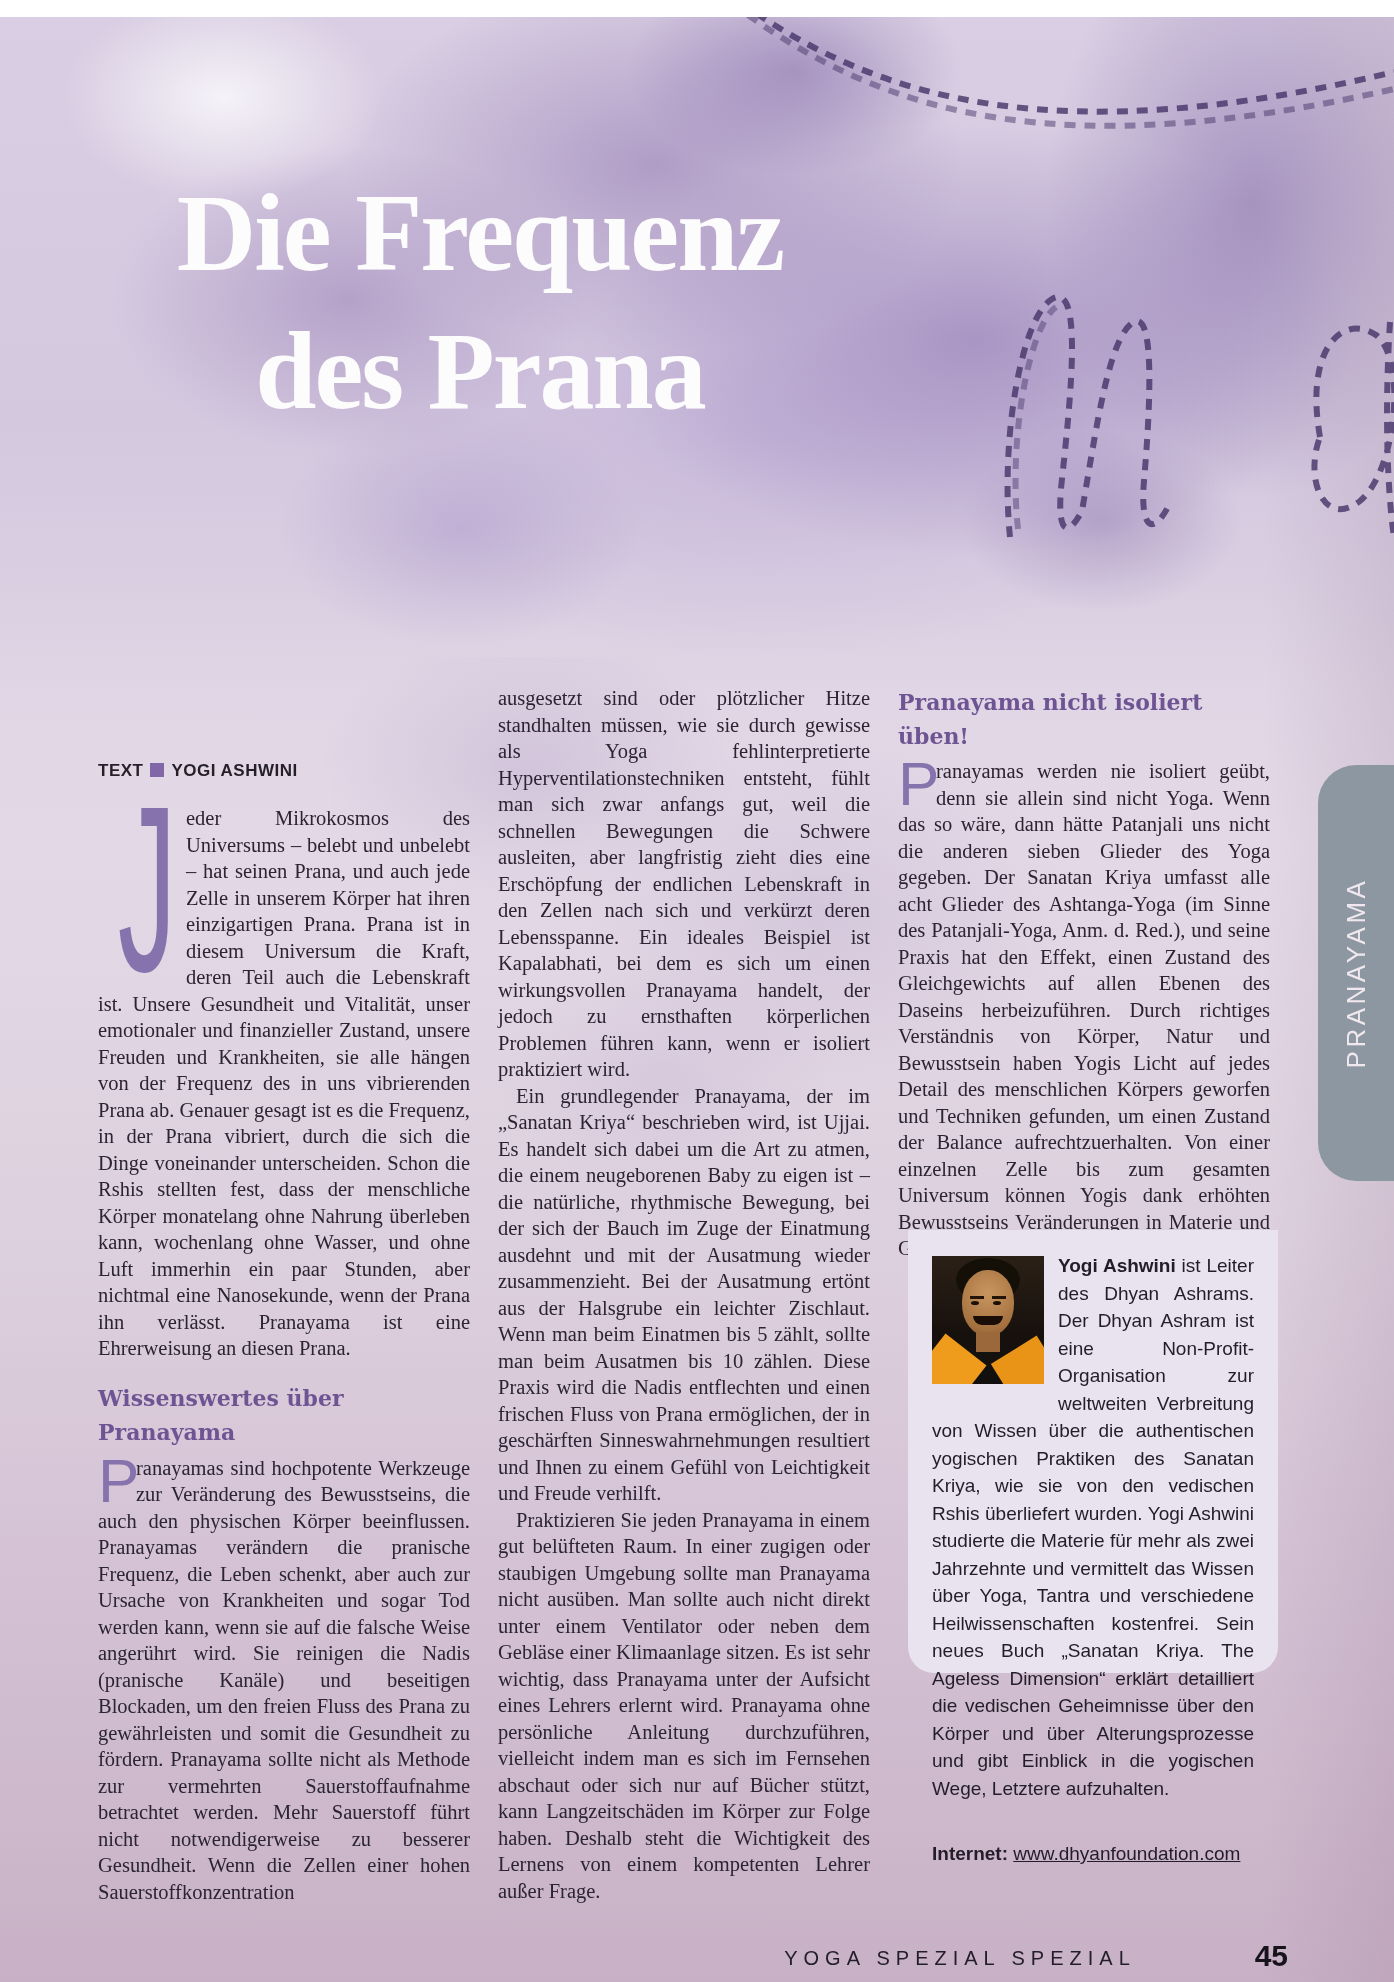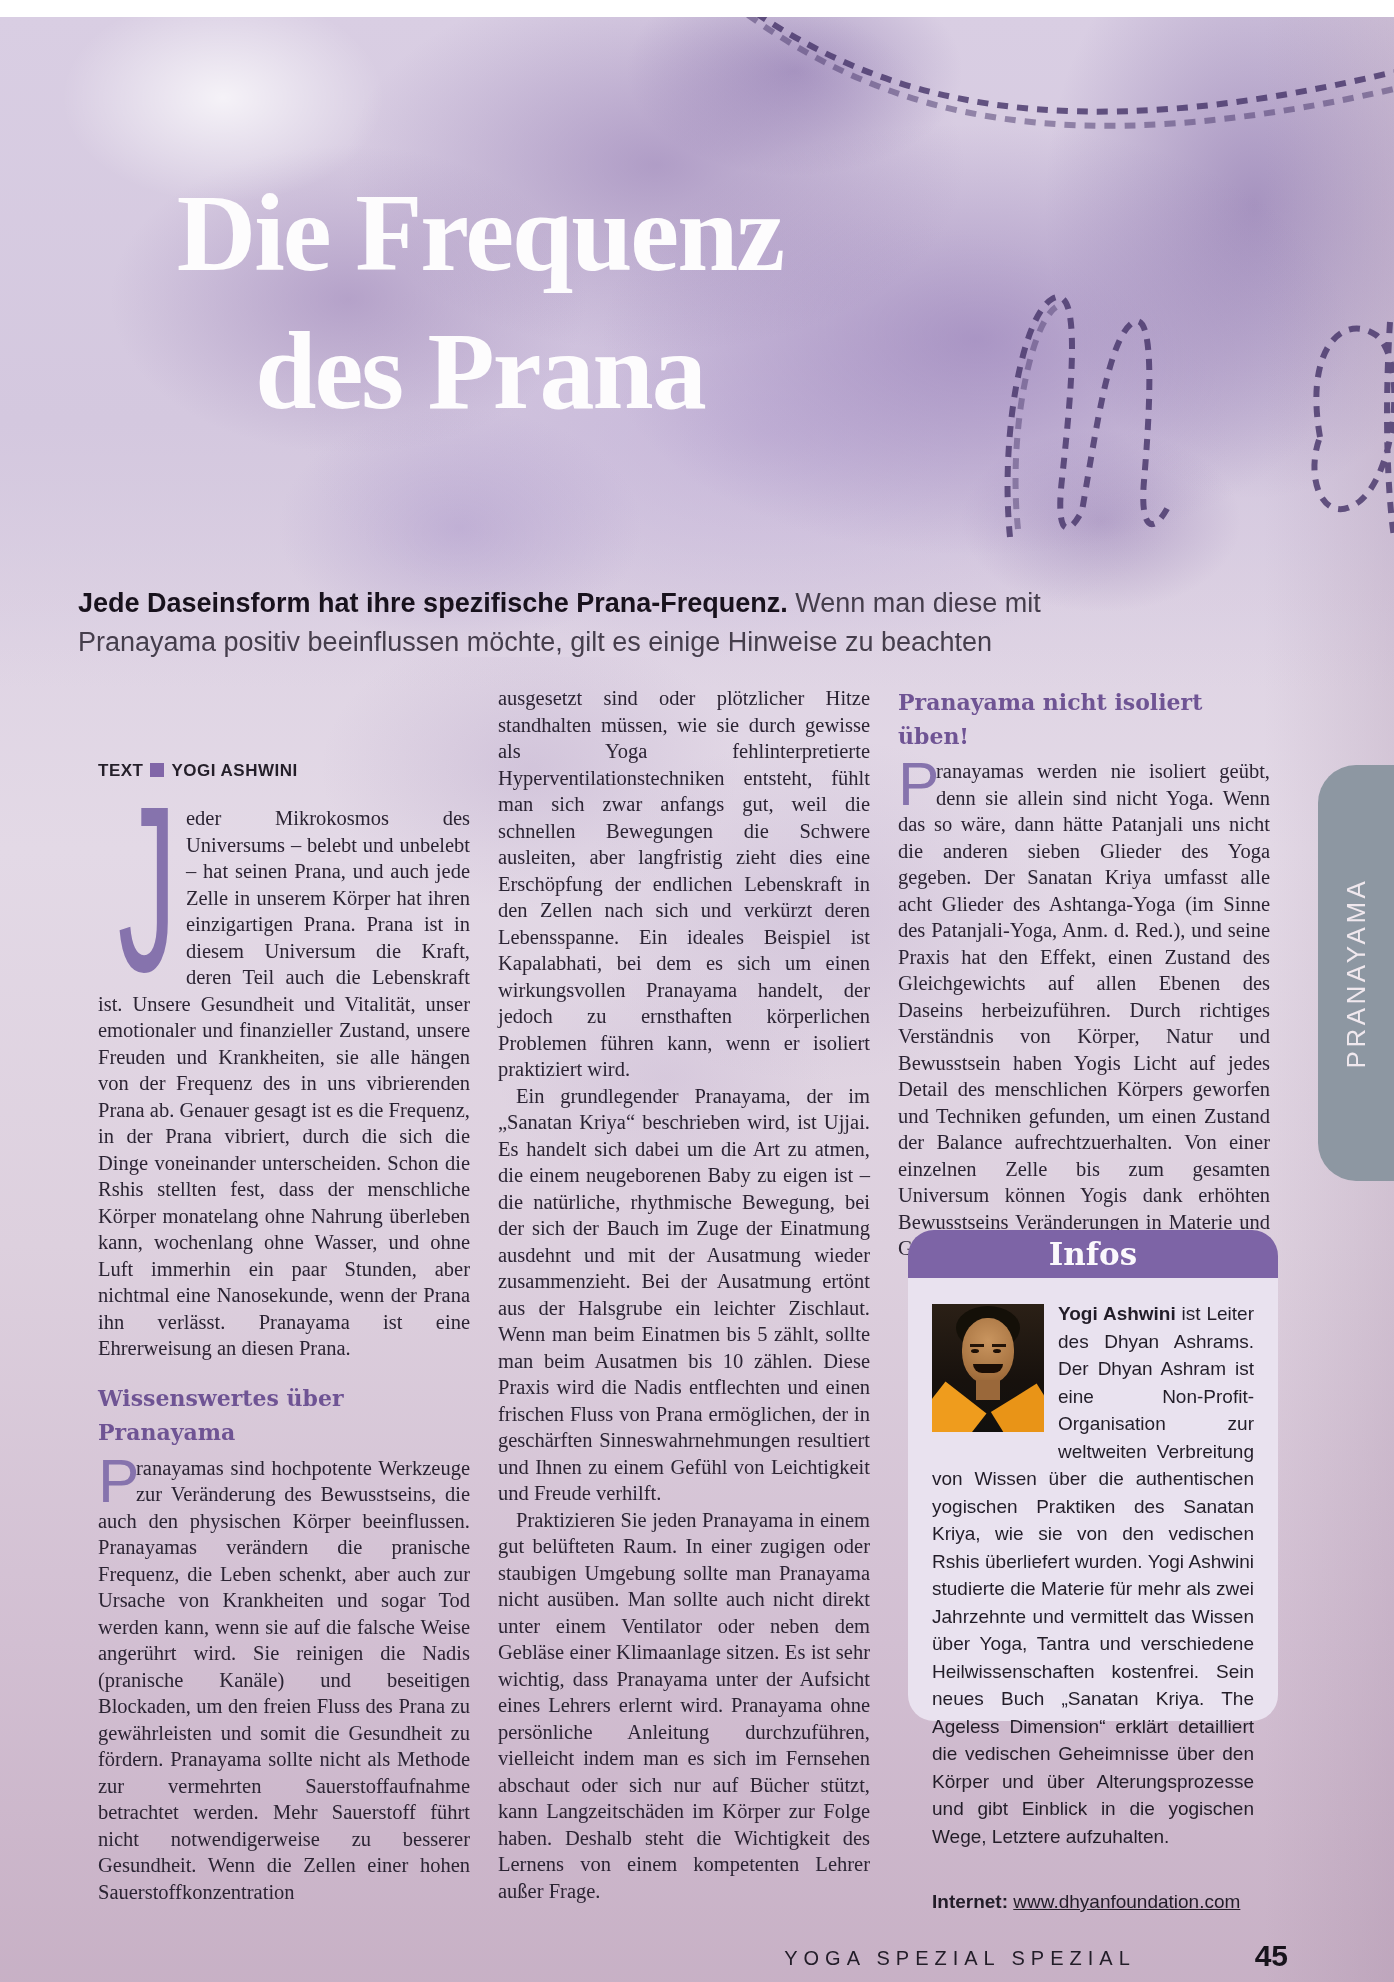--- a/index.html
+++ b/index.html
@@ -105,21 +105,20 @@
       <path d="M 620 420 C 604 330 644 296 676 318 C 706 340 698 452 660 484 C 624 512 604 462 620 420 M 690 305 C 684 400 688 480 694 520"></path>
       <path d="M 318 512 C 308 418 330 308 356 290" opacity="0.55"></path>
     </g>
   </svg>
 
   <div class="title">
     <div class="l1">Die Frequenz</div>
     <div class="l2">des Prana</div>
   </div>
 
-  <p class="lead"><b>Jede Daseinsform hat ihre spezifische Prana-Frequenz.</b><span class="rest"> Wenn man diese mit Pranayama positiv beeinflussen möchte, gilt es einige Hinweise zu beachten</span></p>
 
   <div class="col col1">
     <div class="byline">
       <span>TEXT</span><span class="sq"></span><span>YOGI ASHWINI</span>
     </div>
     <p class="body-p"><span class="dropcap-j">
           <i>J</i>
         </span><span>eder Mikrokosmos des Universums – belebt und unbelebt – hat seinen Prana, und auch jede Zelle in unserem Körper hat ihren einzigartigen Prana. Prana ist in diesem Universum die Kraft, deren Teil auch die Lebenskraft ist. Unsere Gesundheit und Vitalität, unser emotionaler und finanzieller Zustand, unsere Freuden und Krankheiten, sie alle hängen von der Frequenz des in uns vibrierenden Prana ab. Genauer gesagt ist es die Frequenz, in der Prana vibriert, durch die sich die Dinge voneinander unterscheiden. Schon die Rshis stellten fest, dass der menschliche Körper monatelang ohne Nahrung überleben kann, wochenlang ohne Wasser, und ohne Luft immerhin ein paar Stunden, aber nichtmal eine Nanosekunde, wenn der Prana ihn verlässt. Pranayama ist eine Ehrerweisung an diesen Prana.</span></p>
     <h3 class="subhead">Wissenswertes über Pranayama</h3>
     <p class="body-p"><span class="dropcap-p">P</span><span>ranayamas sind hochpotente Werkzeuge zur Veränderung des Bewusstseins, die auch den physischen Körper beeinflussen. Pranayamas verändern die pranische Frequenz, die Leben schenkt, aber auch zur Ursache von Krankheiten und sogar Tod werden kann, wenn sie auf die falsche Weise angerührt wird. Sie reinigen die Nadis (pranische Kanäle) und beseitigen Blockaden, um den freien Fluss des Prana zu gewährleisten und somit die Gesundheit zu fördern. Pranayama sollte nicht als Methode zur vermehrten Sauerstoffaufnahme betrachtet werden. Mehr Sauerstoff führt nicht notwendigerweise zu besserer Gesundheit. Wenn die Zellen einer hohen Sauerstoffkonzentration</span></p>
@@ -130,21 +129,20 @@
     <p class="body-p indent">Ein grundlegender Pranayama, der im „Sanatan Kriya“ beschrieben wird, ist Ujjai. Es handelt sich dabei um die Art zu atmen, die einem neugeborenen Baby zu eigen ist – die natürliche, rhythmische Bewegung, bei der sich der Bauch im Zuge der Einatmung ausdehnt und mit der Ausatmung wieder zusammenzieht. Bei der Ausatmung ertönt aus der Halsgrube ein leichter Zischlaut. Wenn man beim Einatmen bis 5 zählt, sollte man beim Ausatmen bis 10 zählen. Diese Praxis wird die Nadis entflechten und einen frischen Fluss von Prana ermöglichen, der in geschärften Sinneswahrnehmungen resultiert und Ihnen zu einem Gefühl von Leichtigkeit und Freude verhilft.</p>
     <p class="body-p indent">Praktizieren Sie jeden Pranayama in einem gut belüfteten Raum. In einer zugigen oder staubigen Umgebung sollte man Pranayama nicht ausüben. Man sollte auch nicht direkt unter einem Ventilator oder neben dem Gebläse einer Klimaanlage sitzen. Es ist sehr wichtig, dass Pranayama unter der Aufsicht eines Lehrers erlernt wird. Pranayama ohne persönliche Anleitung durchzuführen, vielleicht indem man es sich im Fernsehen abschaut oder sich nur auf Bücher stützt, kann Langzeitschäden im Körper zur Folge haben. Deshalb steht die Wichtigkeit des Lernens von einem kompetenten Lehrer außer Frage.</p>
   </div>
 
   <div class="col col3">
     <h3 class="subhead">Pranayama nicht isoliert üben!</h3>
     <p class="body-p"><span class="dropcap-p">P</span><span>ranayamas werden nie isoliert geübt, denn sie allein sind nicht Yoga. Wenn das so wäre, dann hätte Patanjali uns nicht die anderen sieben Glieder des Yoga gegeben. Der Sanatan Kriya umfasst alle acht Glieder des Ashtanga-Yoga (im Sinne des Patanjali-Yoga, Anm. d. Red.), und seine Praxis hat den Effekt, einen Zustand des Gleichgewichts auf allen Ebenen des Daseins herbeizuführen. Durch richtiges Verständnis von Körper, Natur und Bewusstsein haben Yogis Licht auf jedes Detail des menschlichen Körpers geworfen und Techniken gefunden, um einen Zustand der Balance aufrechtzuerhalten. Von einer einzelnen Zelle bis zum gesamten Universum können Yogis dank erhöhten Bewusstseins Veränderungen in Materie und Geist bewirken.</span><span class="endmark">■</span></p>
   </div>
 
   <section class="infobox">
-    <div class="bar">Infos</div>
     <div class="ibody">
       <div class="photo">
         <div class="hair"></div>
           <div class="face"></div>
         <div class="brow eyeL"></div>
           <div class="brow eyeR"></div>
         <div class="eye" style="left:39px;"></div>
           <div class="eye" style="left:61px;"></div>
         <div class="mst"></div>
           <div class="neck"></div>

